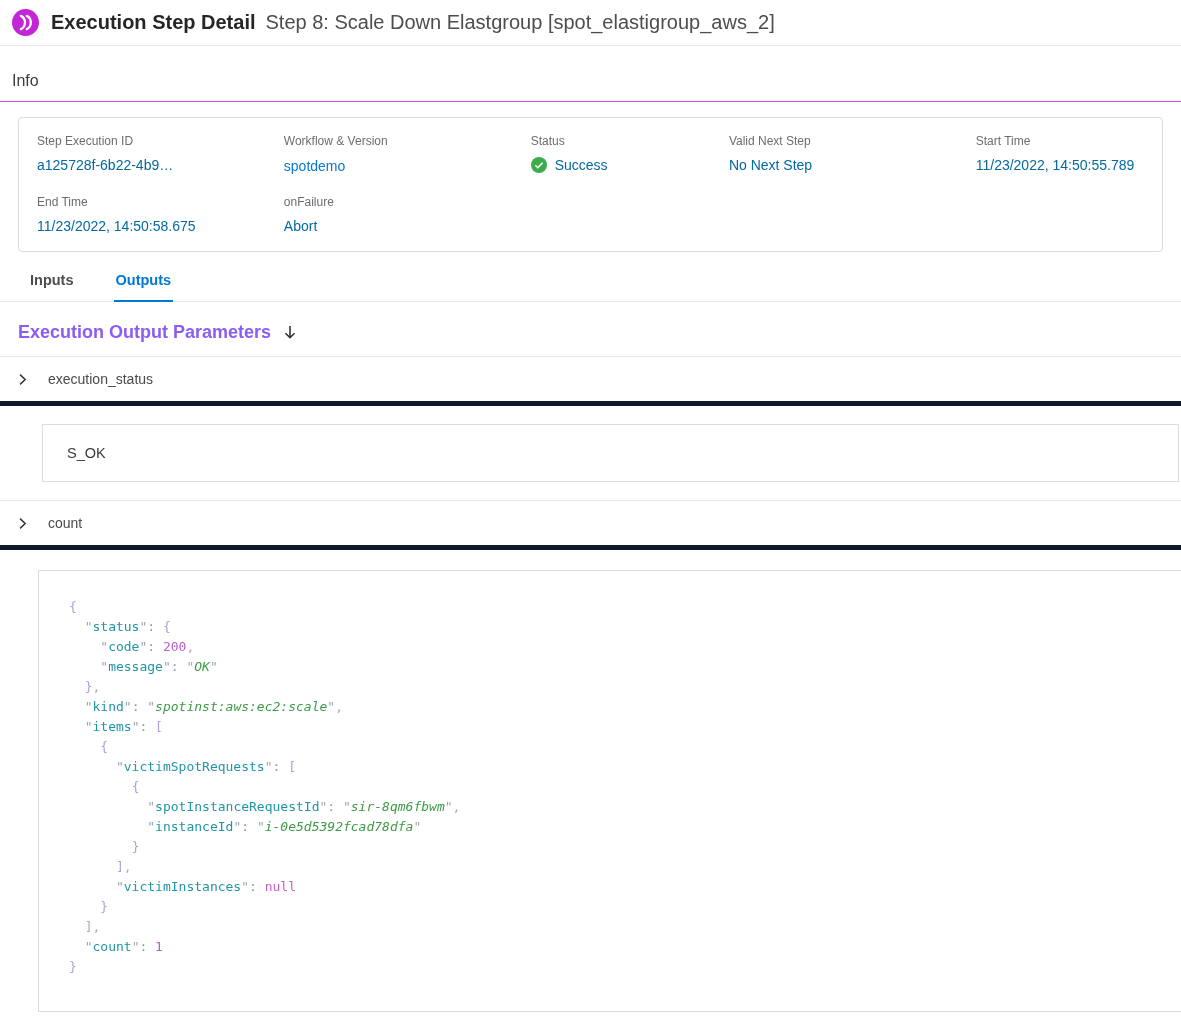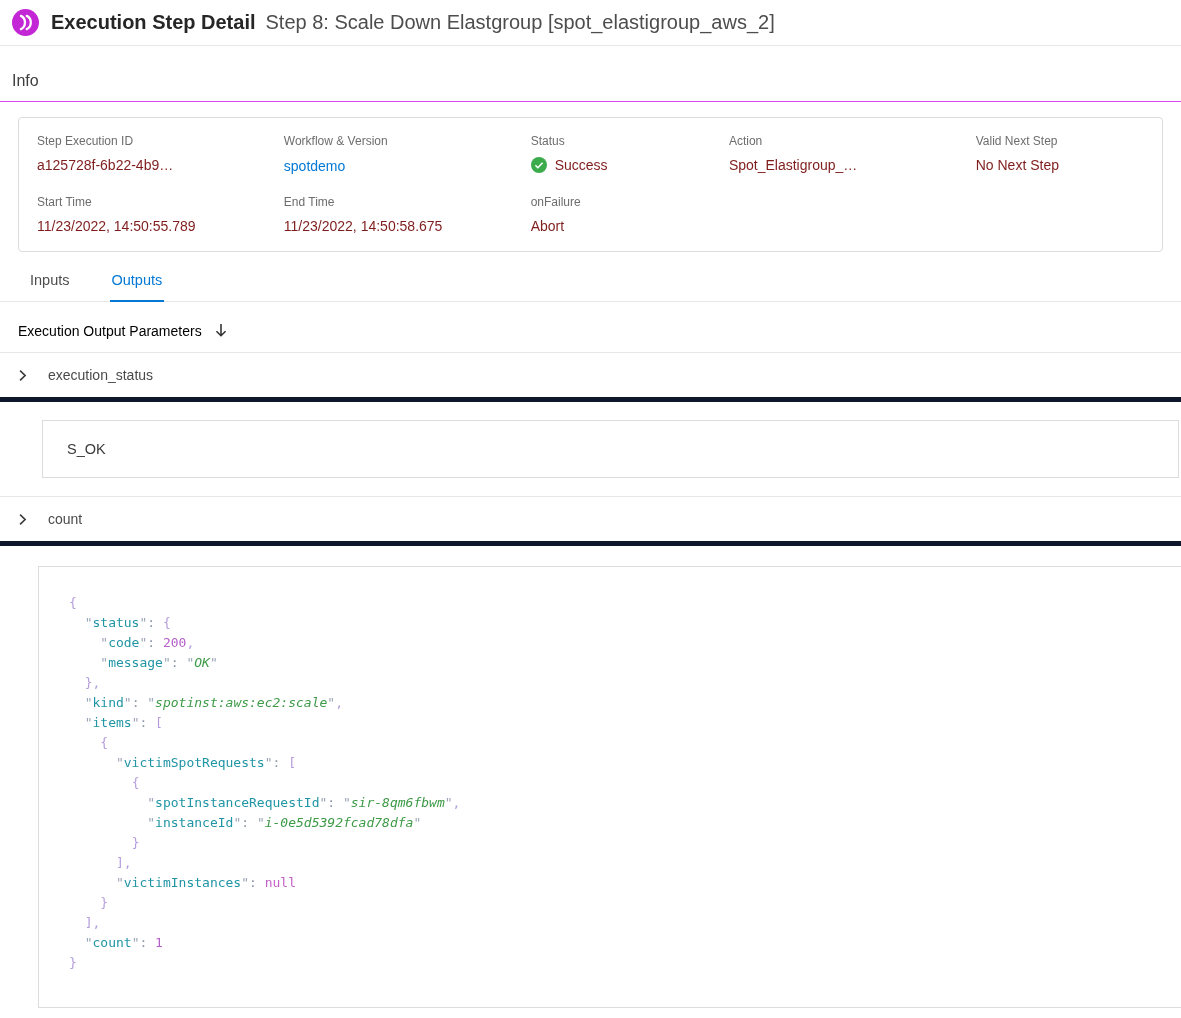--- a/index.html
+++ b/index.html
@@ -11,30 +11,30 @@
   .topbar{display:flex;align-items:center;gap:12px;padding:9px 12px;border-bottom:1px solid #e7e7e7;}
   .topbar .logo{width:27px;height:27px;flex:0 0 auto;display:block;}
   .title-row{display:flex;align-items:baseline;gap:10px;}
   .page-title{font-size:20px;font-weight:700;color:#262626;margin:0;}
   .page-subtitle{font-size:20px;font-weight:400;color:#4d4d4d;}
   
   .section-head{padding:26px 12px 11px;font-size:16px;color:#3d3d3d;border-bottom:1px solid #d946ef;}
   .info-card{margin:15px 18px 0;border:1px solid #dcdcdc;border-radius:4px;padding:16px 18px 17px;}
   .info-grid{display:grid;grid-template-columns:1.32fr 1.32fr 1.06fr 1.32fr .9fr;row-gap:20px;}
   .f-label{font-size:12px;color:#6d6d6d;margin-bottom:9px;}
-  .f-value{font-size:14px;color:#7f1d1d;}
+  .f-value{font-size:14px;color:#0369a1;}
   .f-value.link{color:var(--accent,#0278d5);text-decoration:none;cursor:pointer;}
   .f-value.status{display:flex;align-items:flex-end;gap:8px;}
   
   .tabs{display:flex;gap:38px;padding:14px 0 0 28px;border-bottom:1px solid #e7e7e7;}
-  .tab{font-size:14.5px;color:#4d4d4d;padding:6px 2px 12px;cursor:pointer;}
+  .tab{font-size:14.5px;color:#4d4d4d;padding:6px 2px 12px;cursor:pointer;font-weight:bold;}
   .tab.active{color:var(--accent,#0278d5);border-bottom:2px solid var(--accent,#0278d5);margin-bottom:-1px;}
   
   .params-header{display:flex;align-items:center;gap:12px;padding:20px 18px 13px;border-bottom:1px solid #e7e7e7;}
-  .params-title{font-size:14px;font-weight:400;color:#000000;}
+  .params-title{font-size:18px;font-weight:700;color:#8b5cf6;}
   .expand-row{display:flex;align-items:center;gap:19px;padding:14px 16px;border-bottom:5px solid #0f172a;cursor:pointer;}
   .expand-label{font-size:14px;color:#4a4a4a;}
   .box-wrap{border-bottom:1px solid #e7e7e7;padding:18px 4px;}
   .box-wrap.last{border-bottom:none;padding:20px 0 10px;}
   .value-box{margin:0 -2px 0 38px;border:1px solid #dcdcdc;padding:20px 24px;font-size:14.5px;color:#3a3a3a;}
   .code-box{margin:0 -2px 0 38px;border:1px solid #dcdcdc;padding:26px 30px 34px;}
   .code{font-family:"DejaVu Sans Mono",monospace;font-size:13px;line-height:20px;white-space:pre;}
   .t-k{color:var(--code-key,#2095a5);}
   .t-s{color:var(--code-string,#3d9a46);font-style:italic;}
   .t-n{color:var(--code-number,#b55fc9);}
@@ -79,24 +79,20 @@
         <div class="f-label">Status</div>
         <div class="f-value status">
           <svg width="16" height="16" viewBox="0 0 16 16">
             <circle cx="8" cy="8" r="8" fill="#3bab4b"></circle>
             <path d="M4.4 8.3l2.4 2.4 4.8-5" fill="none" stroke="#fff" stroke-width="1.6"></path>
           </svg>
           <span>Success</span>
         </div>
       </div>
 
-      <div class="field">
-        <div class="f-label">Action</div>
-        <div class="f-value">Spot_Elastigroup_…</div>
-      </div>
 
       <div class="field">
         <div class="f-label">Valid Next Step</div>
         <div class="f-value">No Next Step</div>
       </div>
 
       <div class="field">
         <div class="f-label">Start Time</div>
         <div class="f-value">11/23/2022, 14:50:55.789</div>
       </div>

